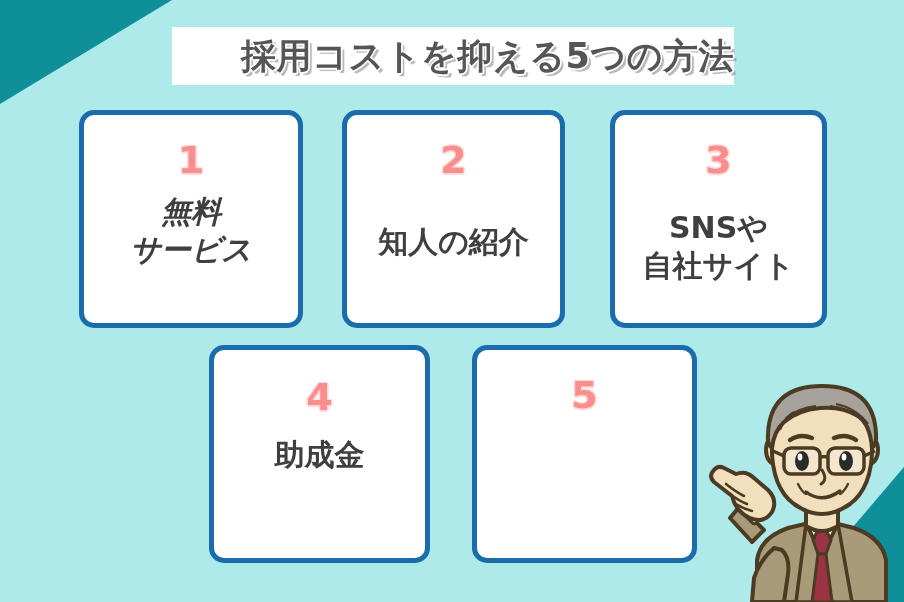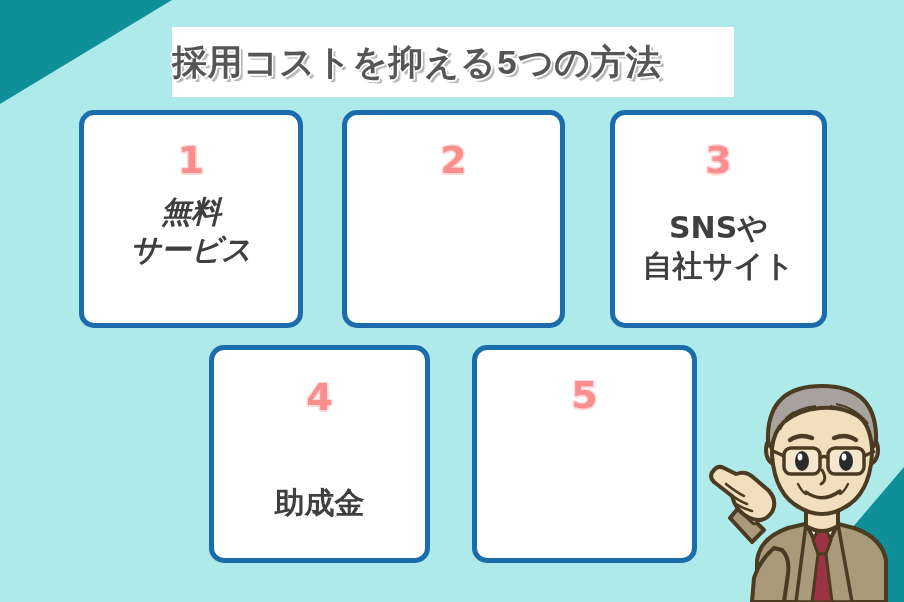--- a/index.html
+++ b/index.html
@@ -41,26 +41,25 @@
     background: #0f9099;
     clip-path: polygon(100% 0, 100% 100%, 0 100%);
   }
 
   
   #title-banner {
     position: absolute;
     left: 172px;
     top: 27px;
     width: 562px;
-    height: 70px;
+    height: 58px;
     background: #ffffff;
     display: flex;
     align-items: center;
-    justify-content: flex-start;
-    font-family: Liberation Mono, monospace;
+    justify-content: flex-end;
   }
   #title-text {
     font-size: 35px;
     font-weight: 700;
     letter-spacing: 0.5px;
     color: #555555;
     white-space: nowrap;
     text-shadow:
        1.6px 0 0 #ffffff,
       -1.6px 0 0 #ffffff,
@@ -118,21 +117,21 @@
   #card-4 { left: 209px; top: 345px; width: 221px; height: 218px; }
   #card-5 { left: 472px; top: 345px; width: 225px; height: 218px; }
 
   #card-1 .card-num { margin-top: 26px; }
   #card-1 .card-label { margin-top: 14px; font-style: italic; }
   #card-2 .card-num { margin-top: 26px; }
   #card-2 .card-label { margin-top: 44px; }
   #card-3 .card-num { margin-top: 26px; }
   #card-3 .card-label { margin-top: 30px; }
   #card-4 .card-num { margin-top: 28px; }
-  #card-4 .card-label { margin-top: 68px; }
+  #card-4 .card-label { margin-top: 20px; }
   #card-5 .card-num { margin-top: 26px; }
   #card-5 .card-label { margin-top: 16px; }
 
   
   #mascot {
     position: absolute;
     left: 702px;
     top: 378px;
     width: 202px;
     height: 224px;
@@ -152,20 +151,21 @@
   </div>
 
   <div class="card" id="card-1">
     <span class="card-num">1</span>
     <span class="card-label">無料
 サービス</span>
   </div>
 
   <div class="card" id="card-2">
     <span class="card-num">2</span>
+    <span class="card-label">知人の紹介</span>
   </div>
 
   <div class="card" id="card-3">
     <span class="card-num">3</span>
     <span class="card-label">SNSや
 自社サイト</span>
   </div>
 
   <div class="card" id="card-4">
     <span class="card-num">4</span>

